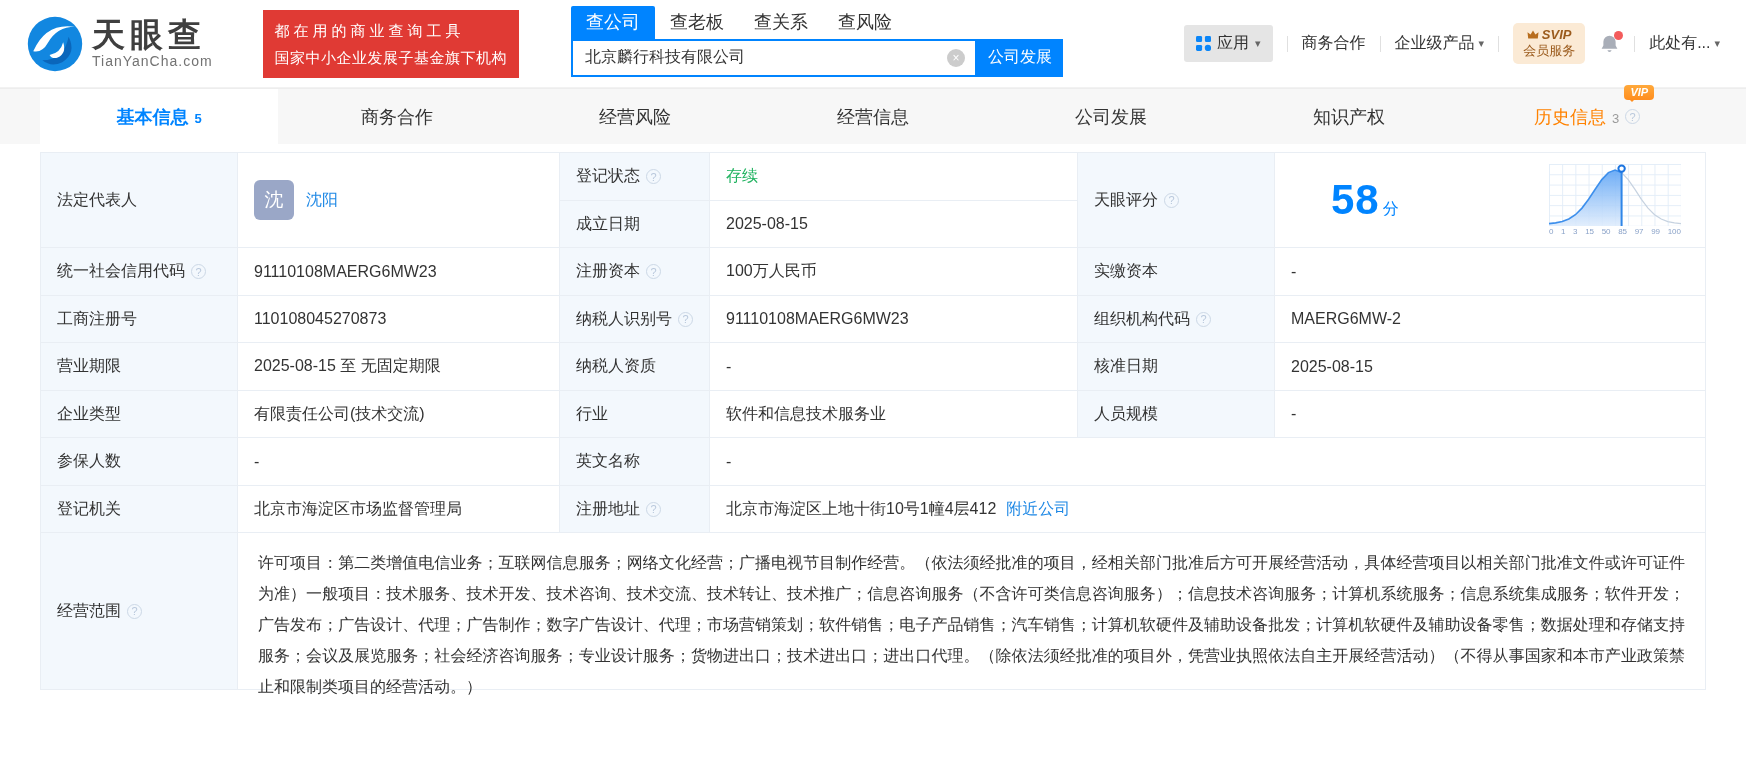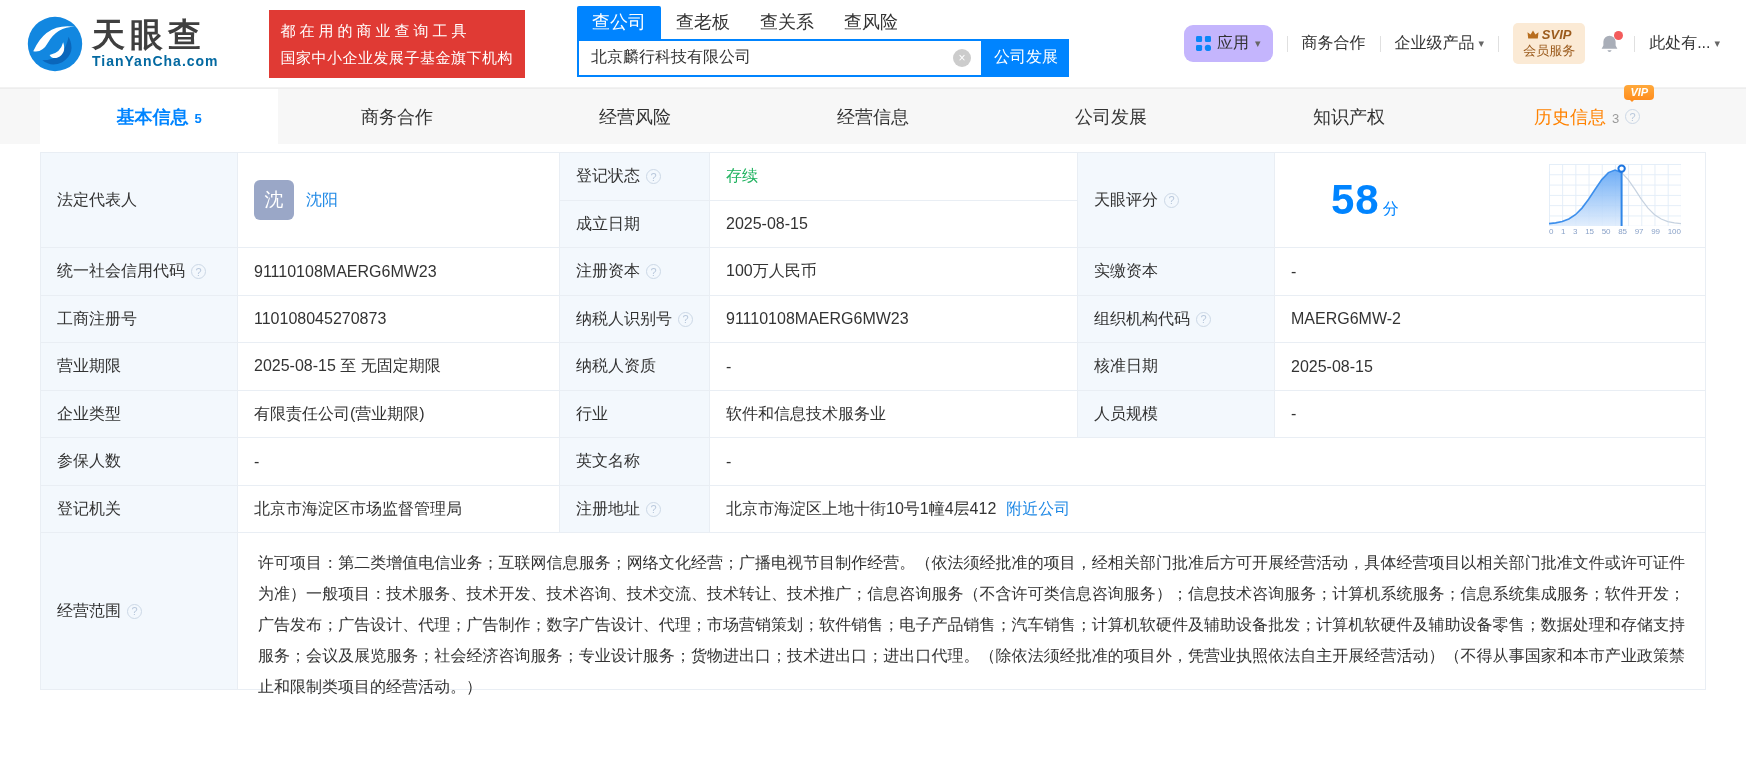--- a/index.html
+++ b/index.html
@@ -5,40 +5,40 @@
   * { box-sizing: border-box; margin: 0; padding: 0; }
   html,body { width:1746px; height:768px; background:#fff; overflow:hidden;
     font-family:"Liberation Sans","DejaVu Sans",sans-serif; color:#333; }
 
   
   .topbar { height:88px; display:flex; align-items:center; padding:0 26px 0 26px;
     border-bottom:1px solid #f2f2f2;gap:40px; }
   .logo-group { display:flex; align-items:center; gap:8px; }
   .logo-icon { width:58px; height:58px; flex:0 0 auto; }
   .logo-text .brand { font-size:33px; font-weight:bold; color:#3f3f3f; letter-spacing:5px; line-height:1.05; }
-  .logo-text .domain { font-size:14px; font-weight:bold; color:#0369a1; letter-spacing:1px; }
+  .logo-text .domain { font-size:14px; font-weight:normal; color:#737373; letter-spacing:1px; }
   .slogan { margin-left:10px; background:#e03a34; color:#fff; padding:7px 12px; }
   .slogan .l1 { font-size:15px; letter-spacing:4px; line-height:1.8; }
   .slogan .l2 { font-size:15px; letter-spacing:0.5px; line-height:1.8; }
 
   .search-area { margin-left:12px; width:492px; }
   .search-tabs { display:flex; align-items:flex-end; height:28px; }
   .search-tab { font-size:18px; padding:4px 15px 5px; color:#333; cursor:pointer; }
   .search-tab.active { background:#0084ff; color:#fff; border-radius:2px 2px 0 0; }
   .search-row { display:flex; height:38px; }
   .input-wrap { flex:1; border:2px solid #0084ff; background:#fff; display:flex; align-items:center; padding:0 10px 0 12px; }
   .input-wrap input { border:none; outline:none; flex:1; font-size:16px; color:#333;
     font-family:"Liberation Sans","DejaVu Sans",sans-serif; }
   .clear-btn { width:18px; height:18px; border-radius:50%; background:#ccc; color:#fff;
     display:flex; align-items:center; justify-content:center; font-size:12px; cursor:pointer; }
   .search-btn { width:86px; background:#0084ff; color:#fff; border:none; font-size:16px; cursor:pointer;
     font-family:"Liberation Sans","DejaVu Sans",sans-serif; }
 
   .top-nav { margin-left:auto; display:flex; align-items:center; gap:14px; font-size:16px; }
-  .apps-btn { background:#c4b5fd; border-radius:9px; padding:8px 12px; display:flex; align-items:center; gap:6px; cursor:pointer; }
+  .apps-btn { background:#e5e5e5; border-radius:3px; padding:8px 12px; display:flex; align-items:center; gap:6px; cursor:pointer; }
   .caret { font-size:11px; color:#666; }
   .nav-divider { width:1px; height:16px; background:#e0e0e0; }
   .nav-link { cursor:pointer; white-space:nowrap; display:flex; align-items:center; gap:4px; }
   .svip-badge { background:#fbead5; border-radius:5px; padding:4px 10px; text-align:center; cursor:pointer; }
   .svip-badge .t { font-size:13px; font-weight:bold; font-style:italic; color:#9b5b1d;
     display:flex; align-items:center; gap:3px; justify-content:center; }
   .svip-badge .b { font-size:13px; color:#9b5b1d; }
   .bell-wrap { position:relative; cursor:pointer; display:flex; }
   .bell-dot { position:absolute; top:-2px; right:-3px; width:9px; height:9px; background:#f35b5b; border-radius:50%; }
 
@@ -325,21 +325,21 @@
     <span>核准日期</span>
   </div>
   <div class="cell noR" style="grid-area:5/6/6/7">
     <span>2025-08-15</span>
   </div>
 
   <div class="cell lbl" style="grid-area:6/1/7/2">
     <span>企业类型</span>
   </div>
   <div class="cell" style="grid-area:6/2/7/3">
-    <span>有限责任公司(营业期限)</span>
+    <span>有限责任公司(技术交流)</span>
   </div>
   <div class="cell lbl" style="grid-area:6/3/7/4">
     <span>行业</span>
   </div>
   <div class="cell" style="grid-area:6/4/7/5">
     <span>软件和信息技术服务业</span>
   </div>
   <div class="cell lbl" style="grid-area:6/5/7/6">
     <span>人员规模</span>
   </div>

